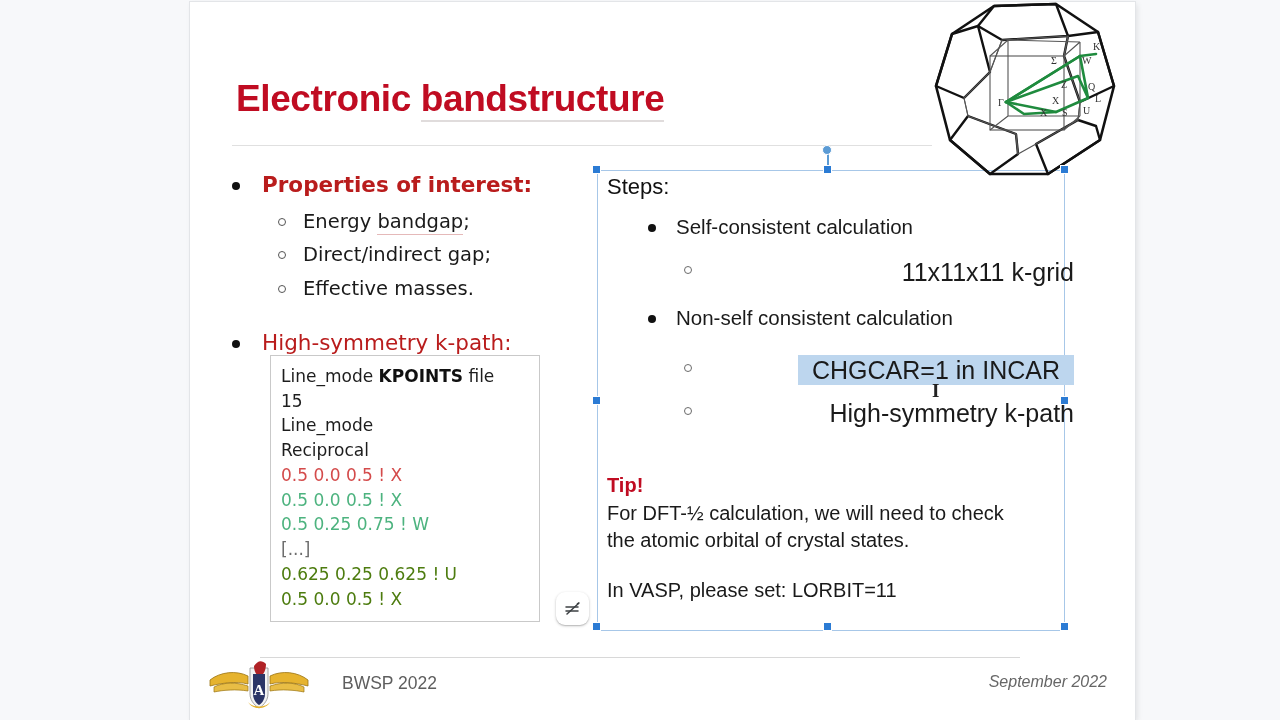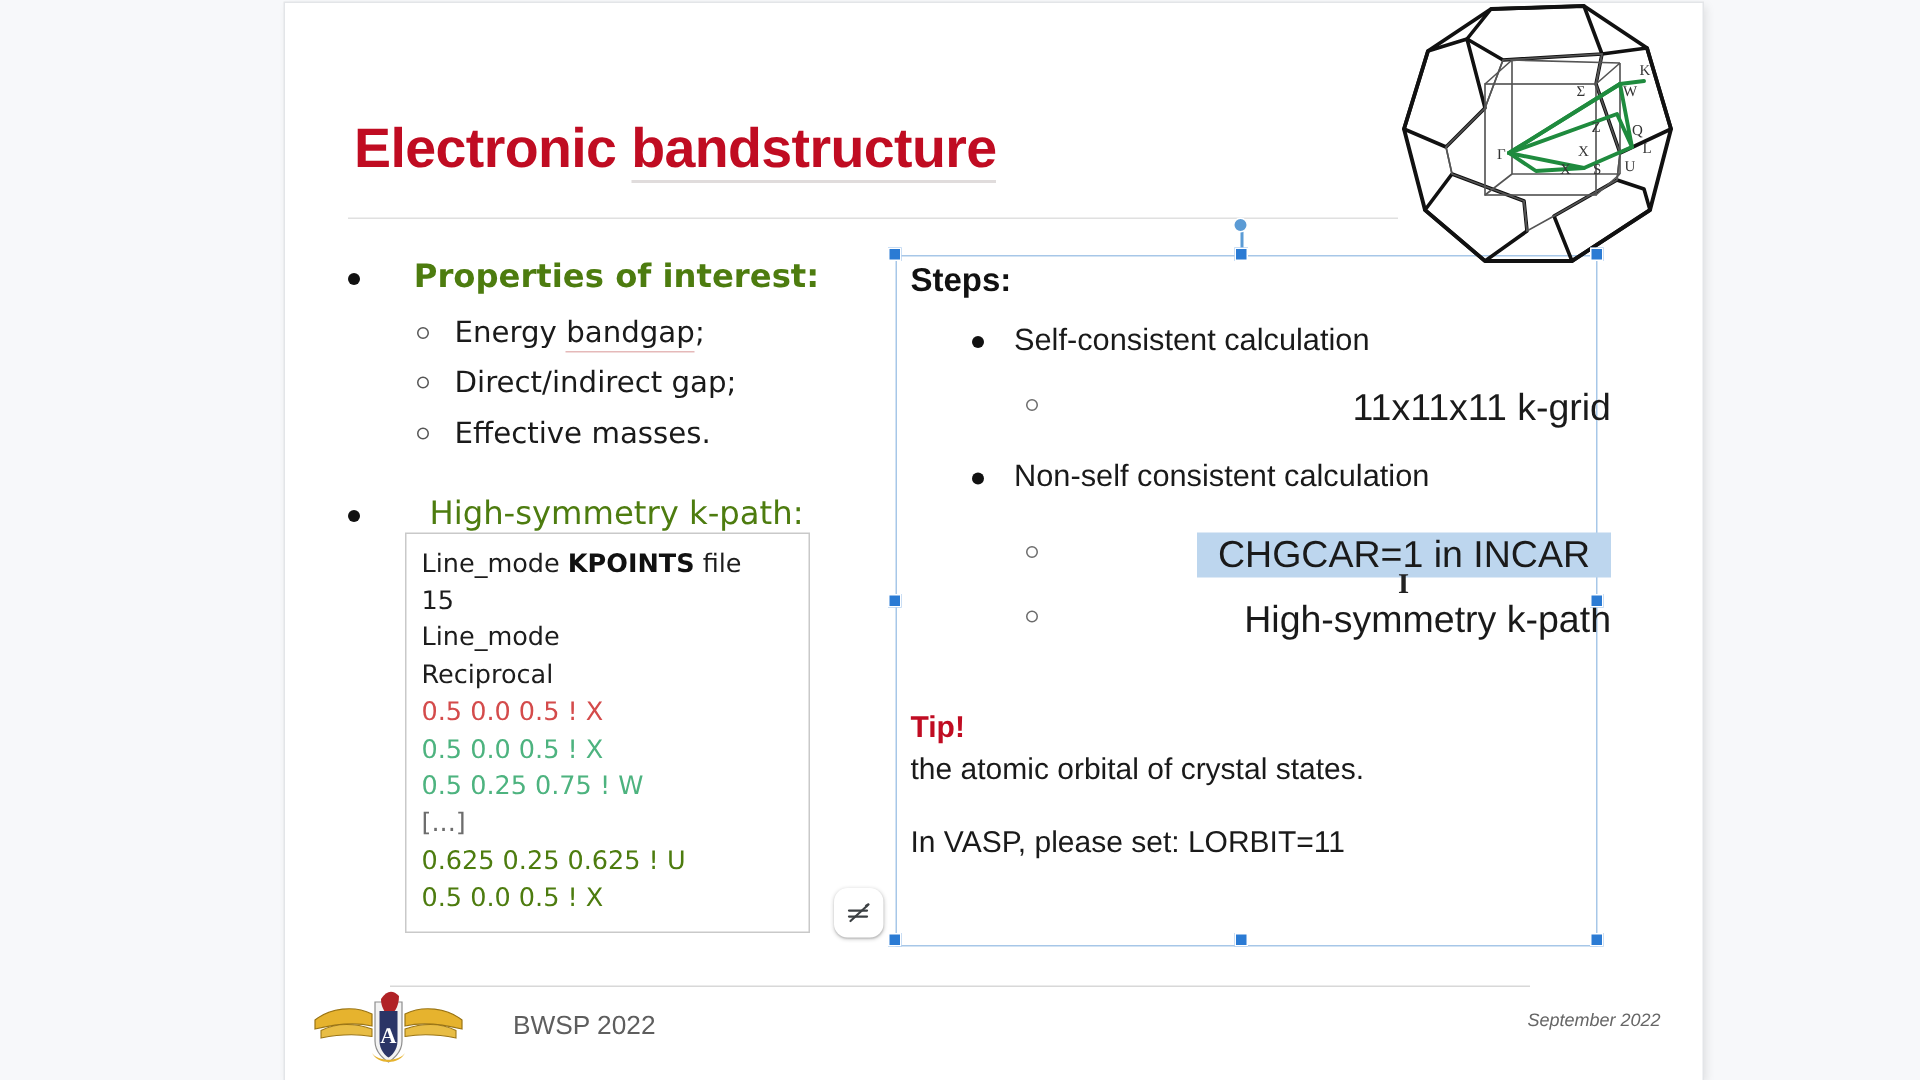--- a/index.html
+++ b/index.html
@@ -49,23 +49,22 @@
     position: absolute;
     left: 20px; top: 168px;
     width: 350px;
     font-family: "DejaVu Sans", sans-serif;
   }
   .bullet-l1 {
     position: relative;
     padding-left: 52px;
     margin-bottom: 4px;
     font-size: 21.5px;
-    color: #4d7c0f;
+    color: #b91c1c;
     line-height: 1.42;
-    text-align: center;
   }
   .bullet-l1.bold { font-weight: bold; }
   .bullet-l1::before {
     content: "";
     position: absolute;
     left: 22px; top: 12px;
     width: 8px; height: 8px;
     border-radius: 50%;
     background: #111111;
   }
@@ -119,21 +118,21 @@
   }
   .right-content {
     position: absolute;
     left: 414px; top: 172px;
     width: 470px;
     font-family: "Liberation Sans", sans-serif;
     color: #1a1a1a;
   }
   .steps-head {
     font-size: 22px;
-    font-weight: bold;
+    font-weight: normal;
     color: #111;
     margin: 0 0 6px 3px;
   }
   .r-b1 {
     position: relative;
     padding-left: 72px;
     font-size: 20.5px;
     line-height: 1.5;
     margin-top: 12px;
   }
@@ -246,21 +245,21 @@
     position: absolute;
     left: 152px; top: 671px;
     font-family: "Liberation Sans", sans-serif;
     font-size: 17.5px;
     color: #5e5e5e;
   }
   .footer-right {
     position: absolute;
     right: 28px; top: 671px;
     font-family: "Liberation Sans", sans-serif;
-    font-size: 12px;
+    font-size: 16px;
     font-style: italic;
     color: #666666;
   }
 
   
   .bz {
     position: absolute;
     left: 738px; top: -8px;
     width: 210px; height: 200px;
     z-index: 30;
@@ -326,20 +325,21 @@
       </div>
       <div class="r-b2" style="margin-top:18px;">
         <span class="sel-text"><span>CHGCAR=</span><span class="caret-i"></span><span>1 in INCAR</span></span>
       </div>
       <div class="r-b2 tight">
         <span>High-symmetry k-path</span>
       </div>
 
       <div class="tip-block">
         <div class="tip-head">Tip!</div>
+        <div>For DFT-½ calculation, we will need to check</div>
         <div>the atomic orbital of crystal states.</div>
         <div class="tip-gap"></div>
         <div>In VASP, please set: LORBIT=11</div>
       </div>
     </div>
 
     <div class="bz">
       <svg width="210" height="200" viewBox="0 0 210 200">
         <g fill="none" stroke="#111" stroke-width="2.6" stroke-linejoin="round">
 

